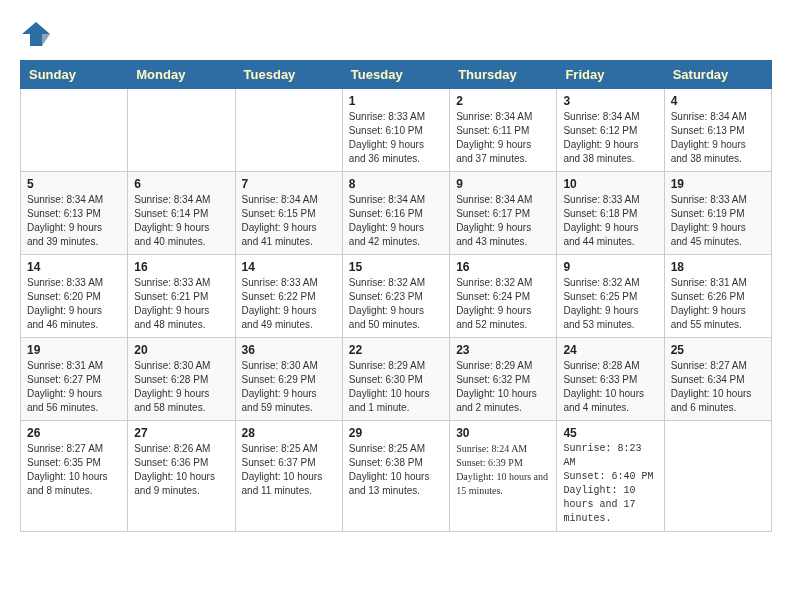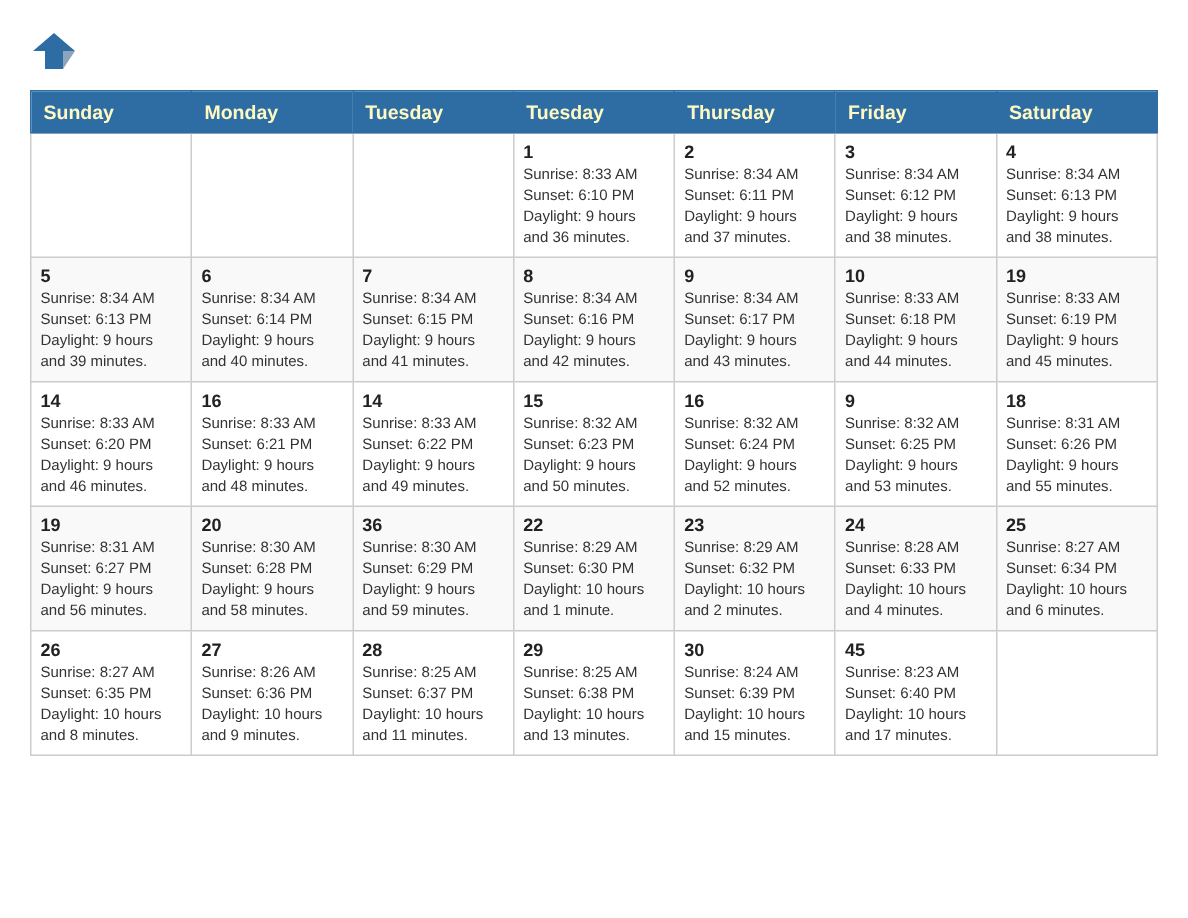--- a/index.html
+++ b/index.html
@@ -310,26 +310,26 @@
 Daylight: 10 hours and 11 minutes.</div>
         </td>
         <td>
           <div class="day-number">29</div>
           <div class="day-info" style="white-space: pre-line;">Sunrise: 8:25 AM
 Sunset: 6:38 PM
 Daylight: 10 hours and 13 minutes.</div>
         </td>
         <td>
           <div class="day-number">30</div>
-          <div class="day-info" style="white-space: pre-line;">Sunrise: 8:24 AM
+          <div class="day-info" style="white-space: pre-line; font-family: Liberation Serif, serif;">Sunrise: 8:24 AM
 Sunset: 6:39 PM
 Daylight: 10 hours and 15 minutes.</div>
         </td>
         <td>
           <div class="day-number">45</div>
-          <div class="day-info" style="white-space: pre-line;">Sunrise: 8:23 AM
+          <div class="day-info" style="white-space: pre-line; font-family: Liberation Mono, monospace;">Sunrise: 8:23 AM
 Sunset: 6:40 PM
 Daylight: 10 hours and 17 minutes.</div>
         </td>
         <td class="empty-cell"></td>
       </tr>
     </tbody>
 </table>
 
 </body></html>

